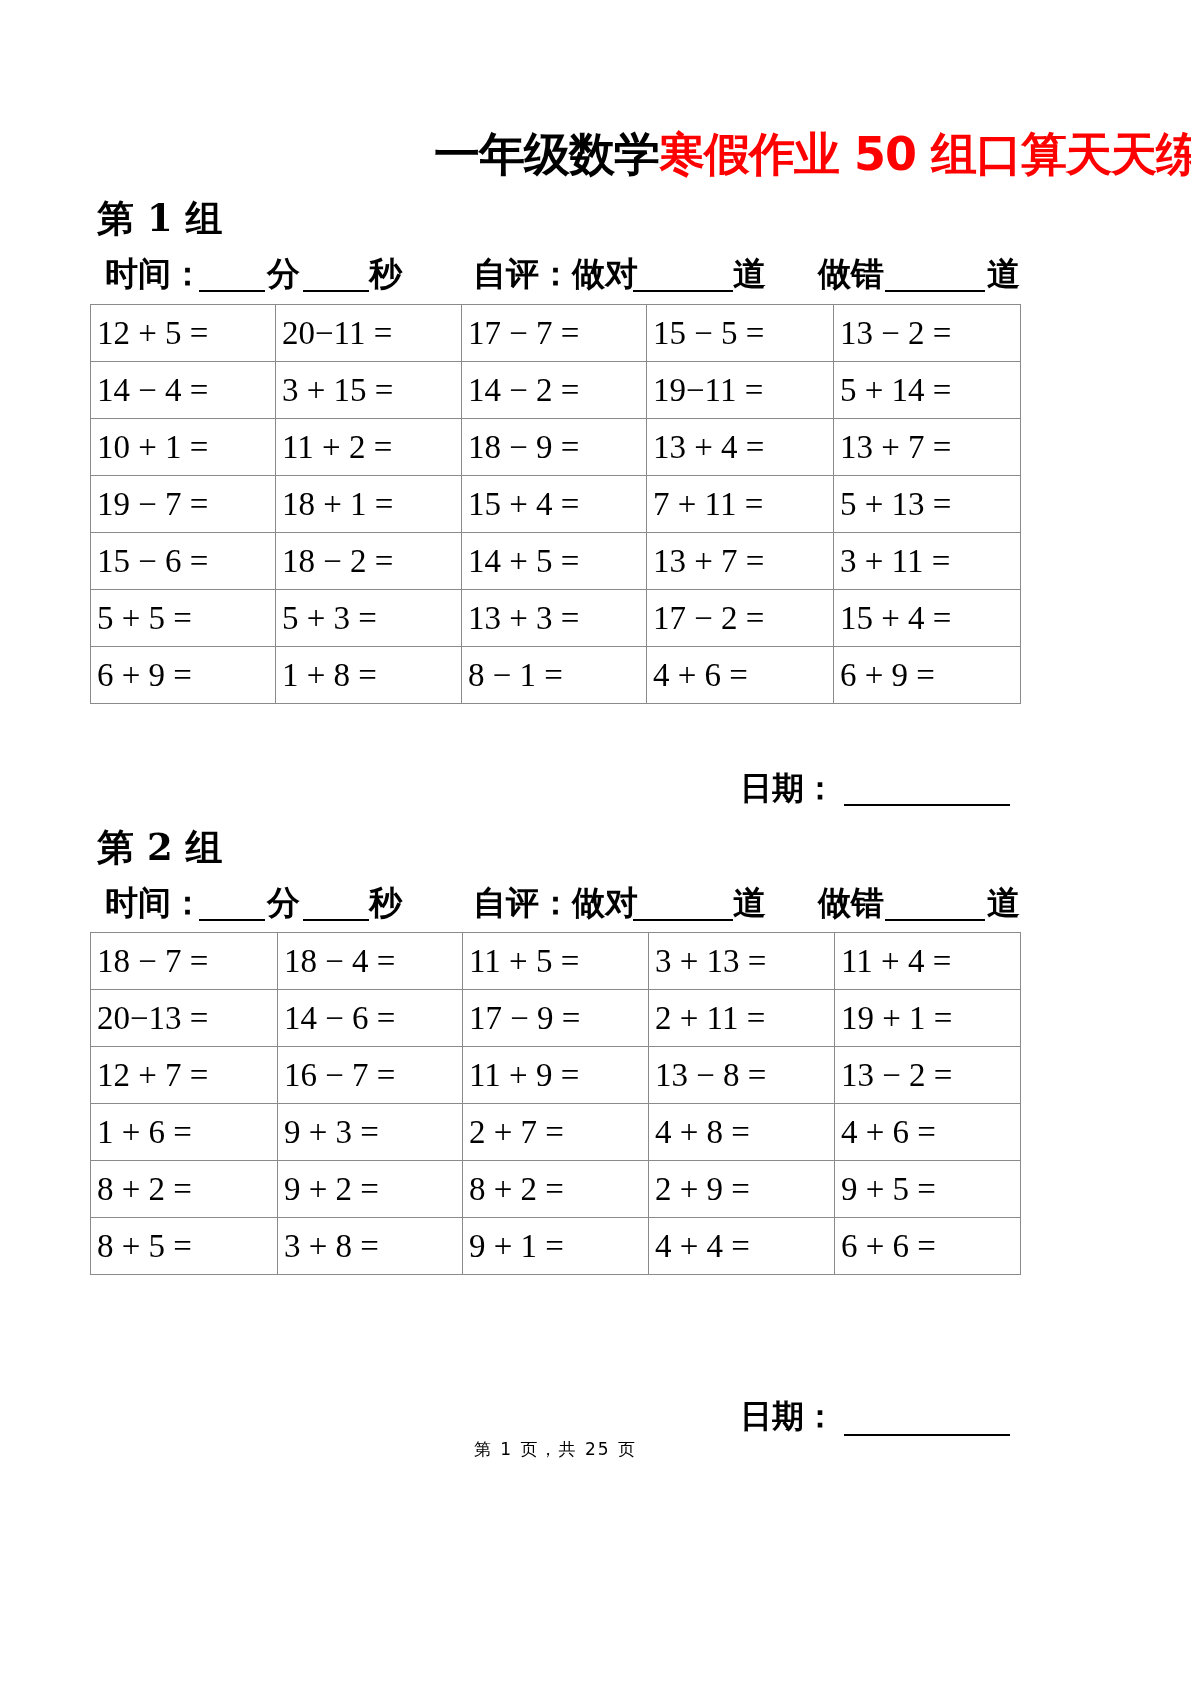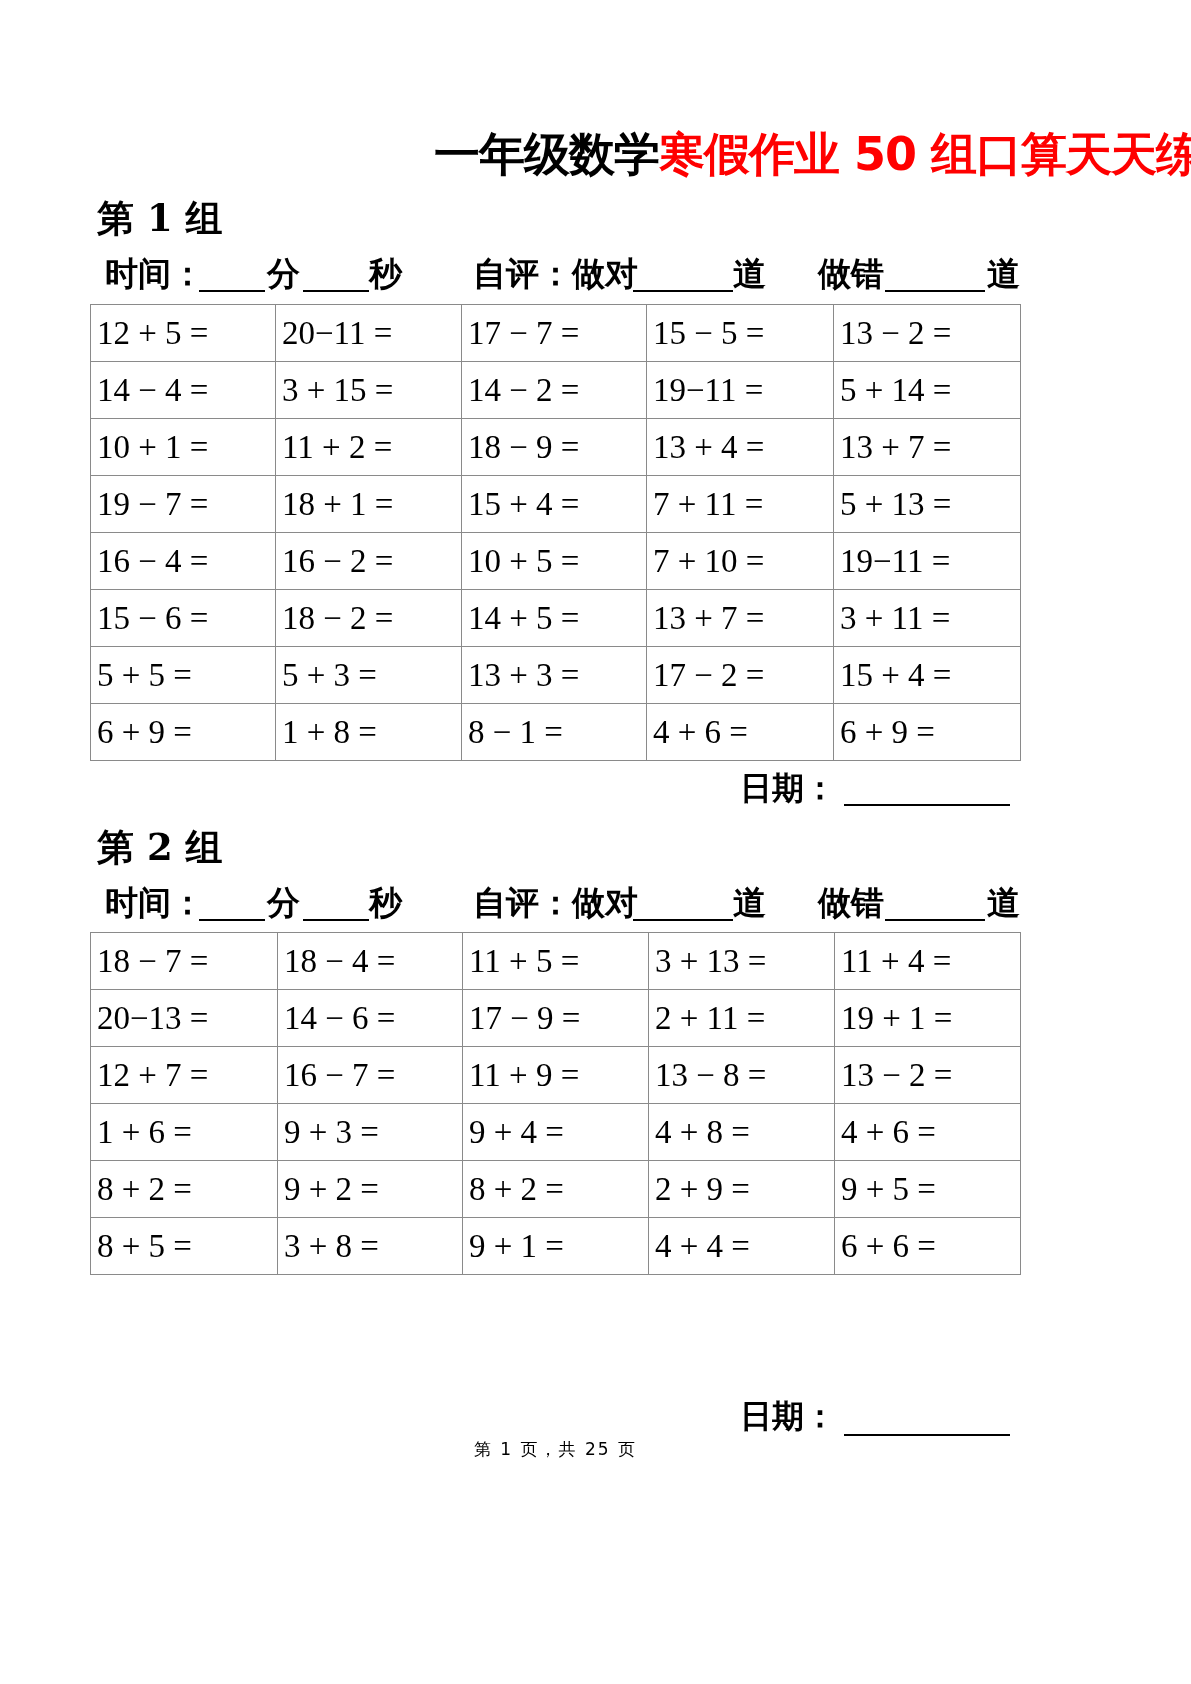--- a/index.html
+++ b/index.html
@@ -80,27 +80,20 @@
     <td>13 + 7 =</td>
   </tr>
   <tr>
     <td>19 − 7 =</td>
     <td>18 + 1 =</td>
     <td>15 + 4 =</td>
     <td>7 + 11 =</td>
     <td>5 + 13 =</td>
   </tr>
   <tr>
-    <td>16 − 4 =</td>
-    <td>16 − 2 =</td>
-    <td>10 + 5 =</td>
-    <td>7 + 10 =</td>
-    <td>19−11 =</td>
-  </tr>
-  <tr>
     <td>15 − 6 =</td>
     <td>18 − 2 =</td>
     <td>14 + 5 =</td>
     <td>13 + 7 =</td>
     <td>3 + 11 =</td>
   </tr>
   <tr>
     <td>5 + 5 =</td>
     <td>5 + 3 =</td>
     <td>13 + 3 =</td>
@@ -162,21 +155,21 @@
   <tr>
     <td>12 + 7 =</td>
     <td>16 − 7 =</td>
     <td>11 + 9 =</td>
     <td>13 − 8 =</td>
     <td>13 − 2 =</td>
   </tr>
   <tr>
     <td>1 + 6 =</td>
     <td>9 + 3 =</td>
-    <td>9 + 4 =</td>
+    <td>2 + 7 =</td>
     <td>4 + 8 =</td>
     <td>4 + 6 =</td>
   </tr>
   <tr>
     <td>8 + 2 =</td>
     <td>9 + 2 =</td>
     <td>8 + 2 =</td>
     <td>2 + 9 =</td>
     <td>9 + 5 =</td>
   </tr>

